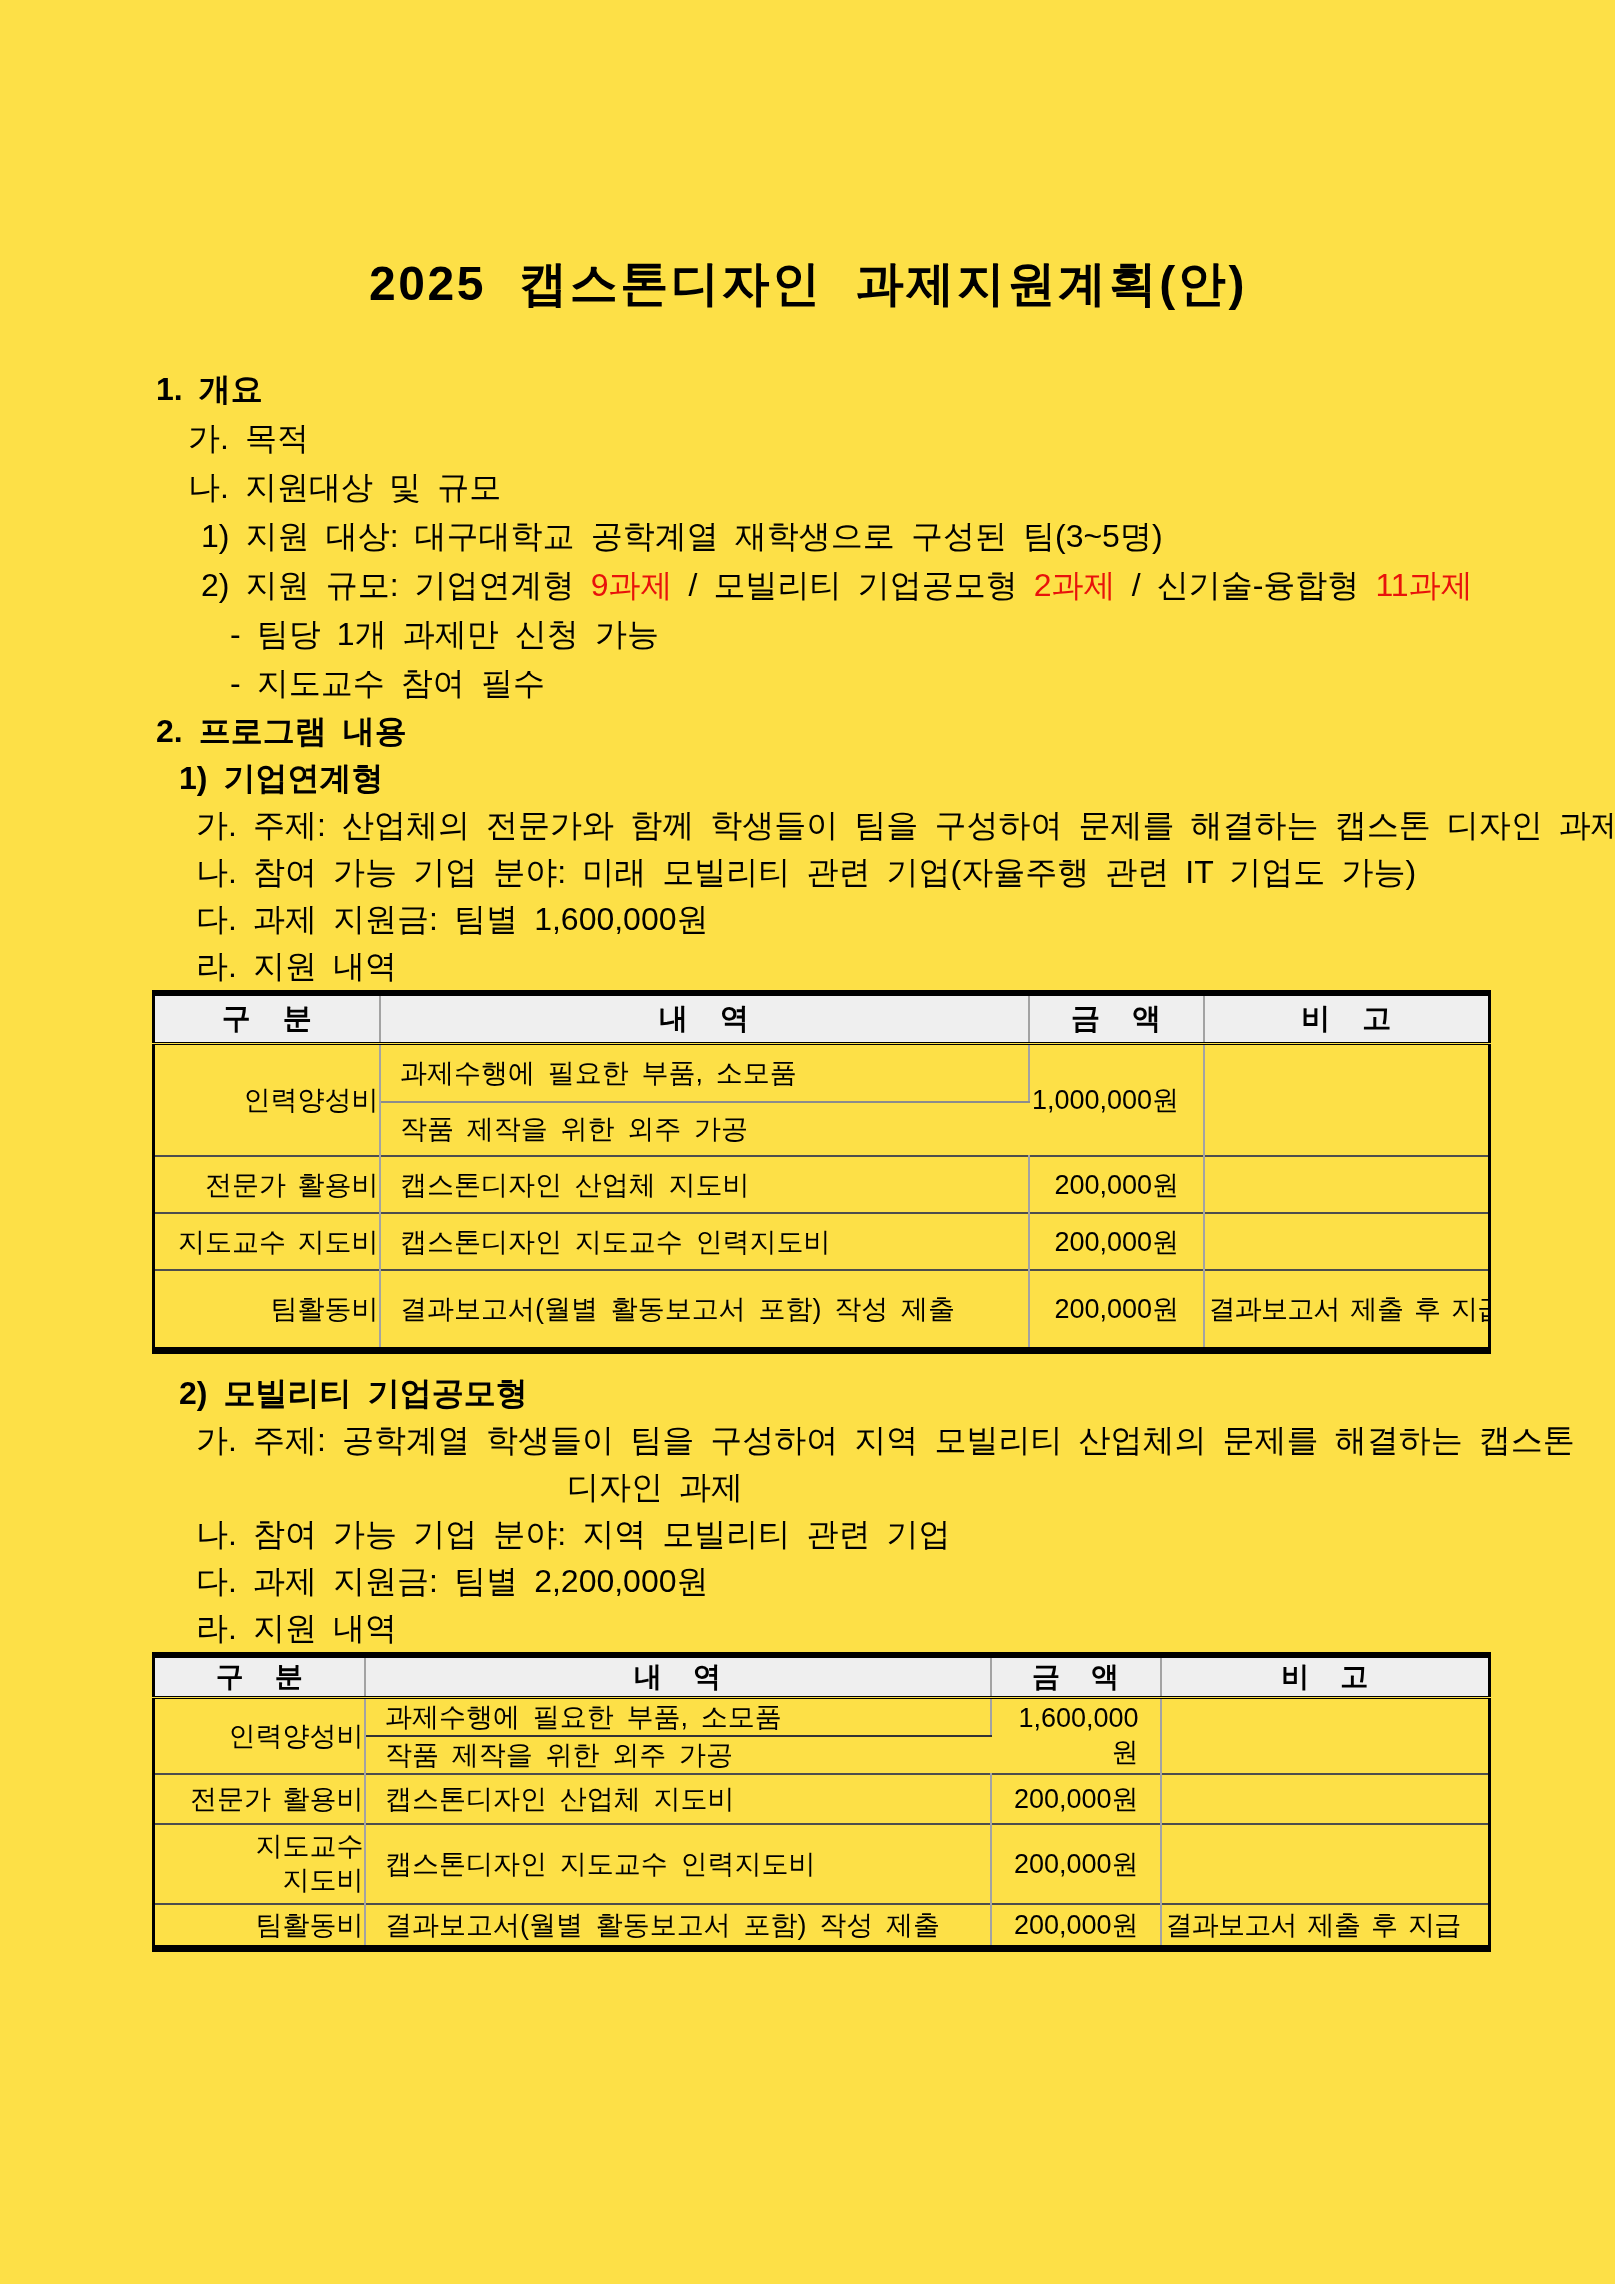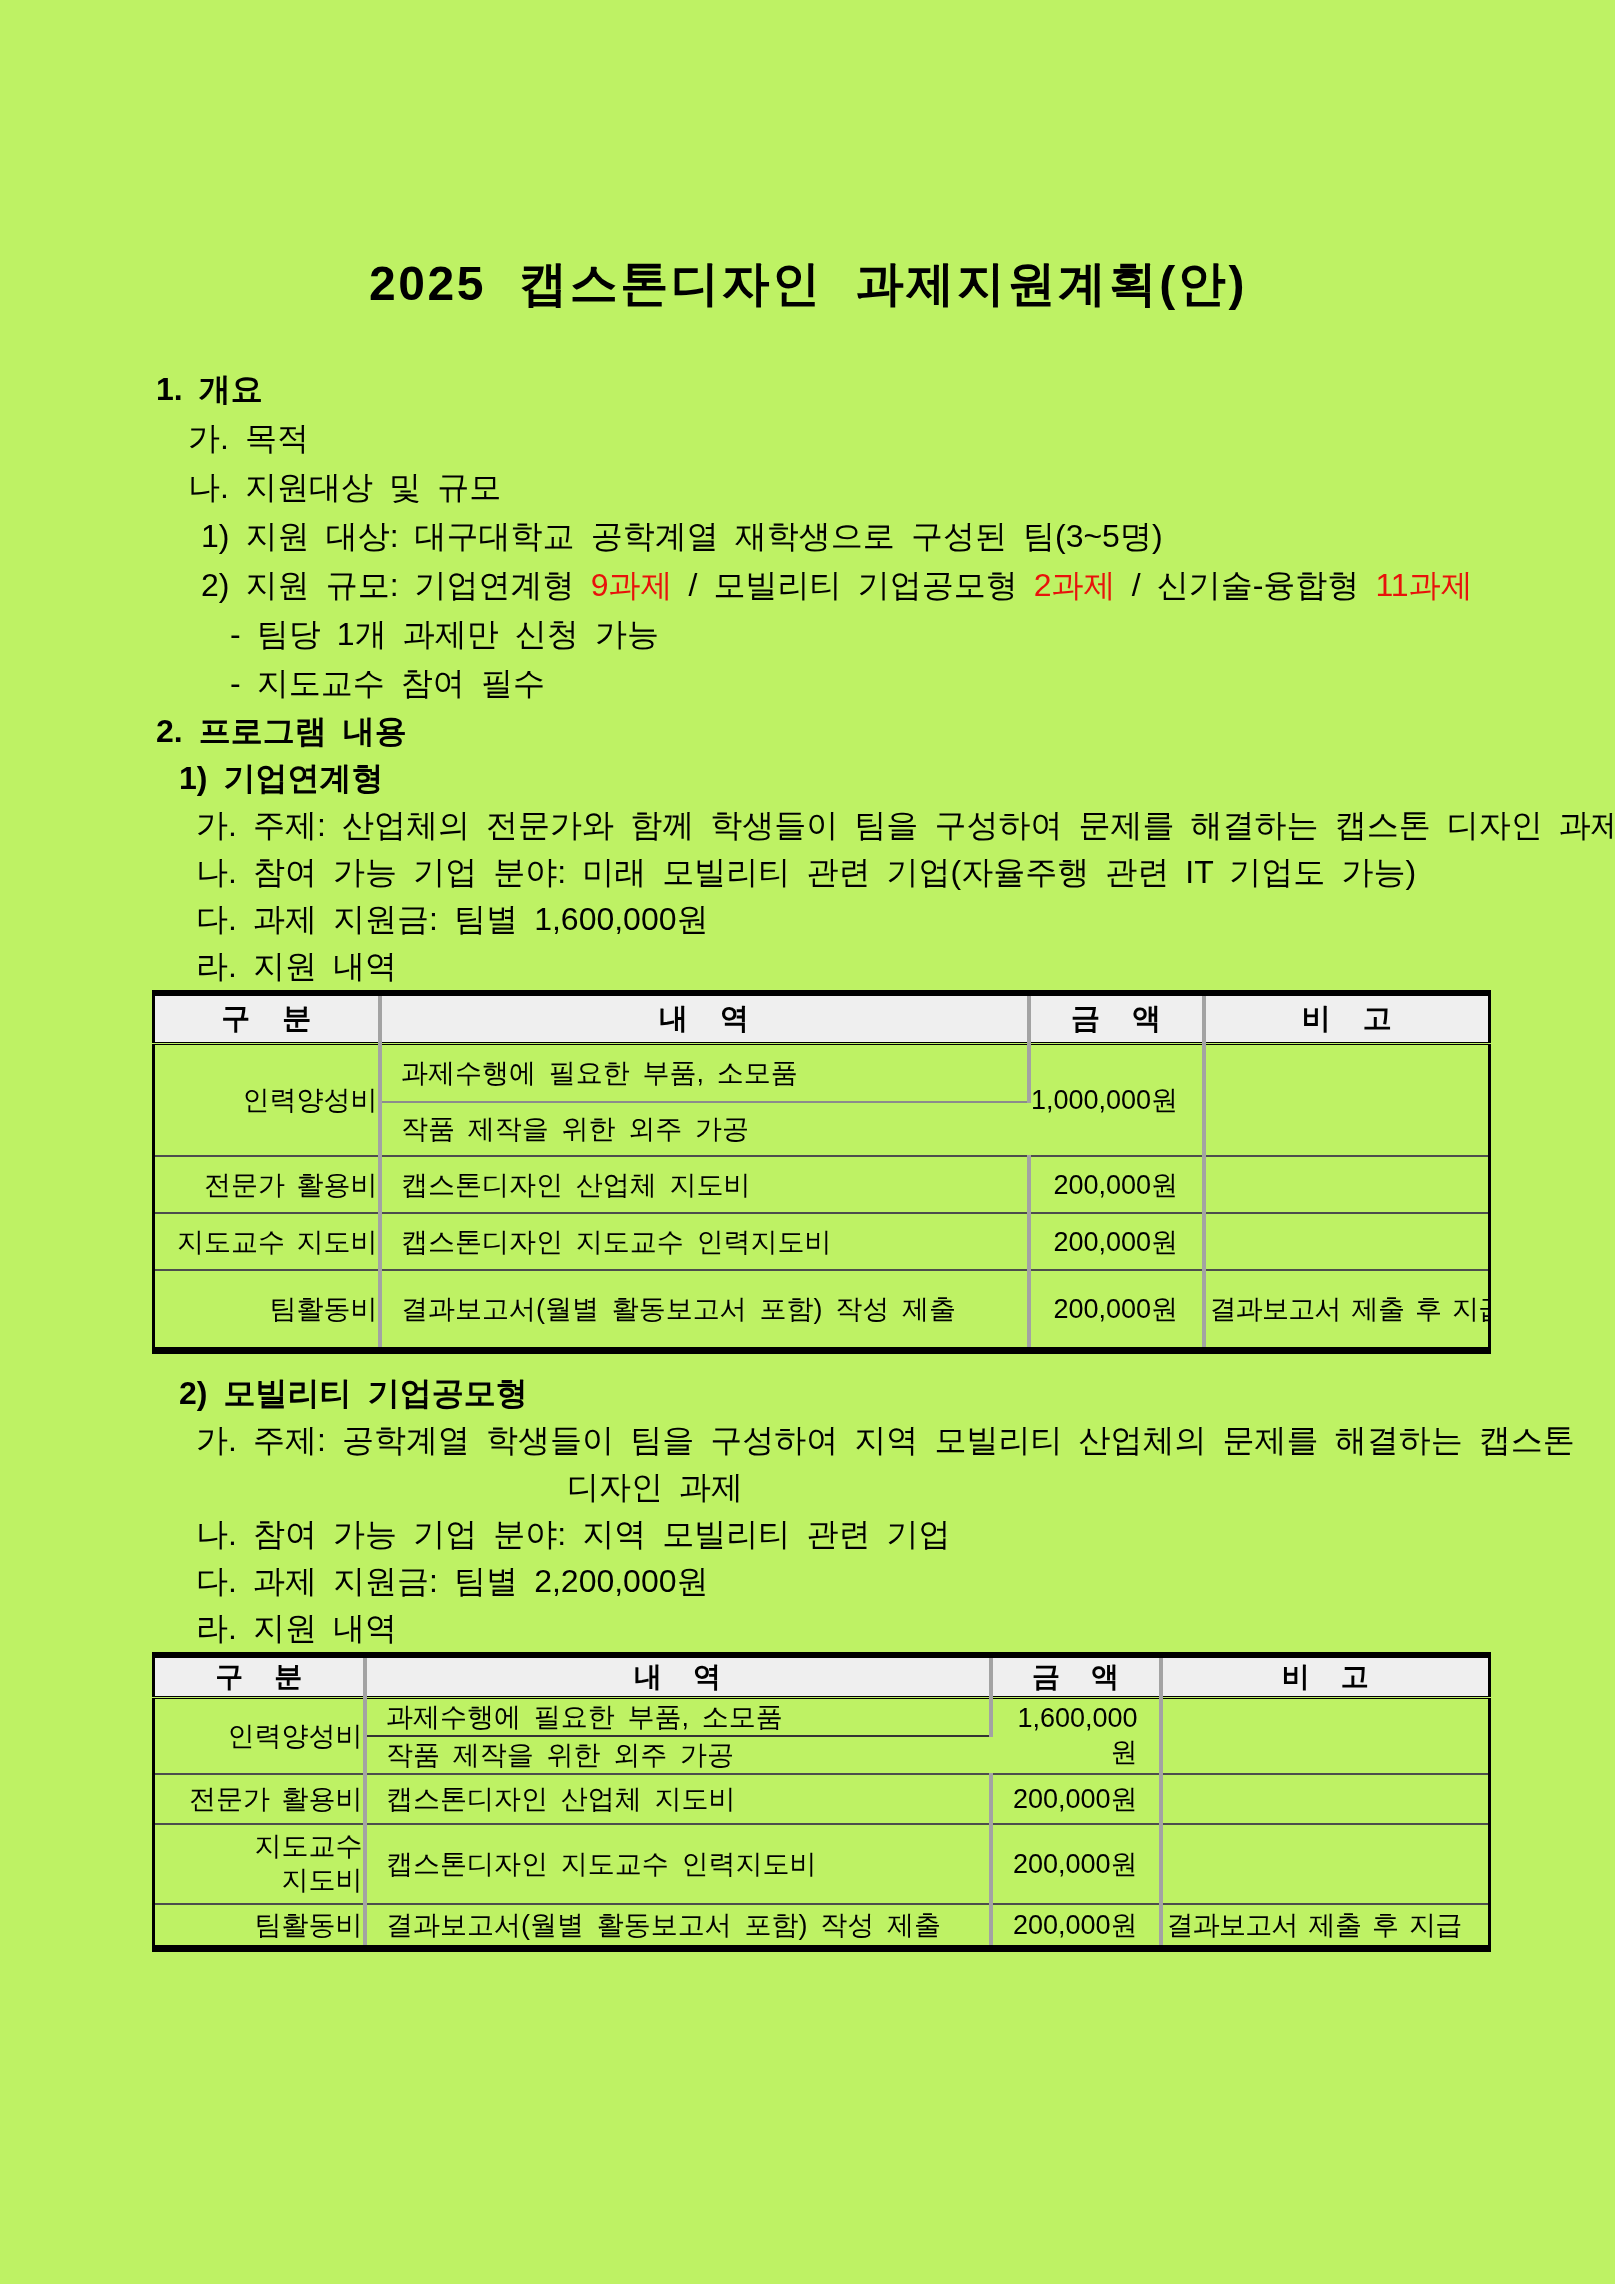--- a/index.html
+++ b/index.html
@@ -4,21 +4,21 @@
 <style>
   :root{
     --red:#e8120b;
     --hdr-bg:#efefef;
   }
   html,body{margin:0;padding:0;background:#ffffff;}
   .page{
     position:relative;
     width:1616px;
     height:2284px;
-    background:#bef264;
+    background:#fde047;
     color:#000;
     font-family:"Liberation Sans","DejaVu Sans",sans-serif;
     overflow:hidden;
   }
   .title{
     margin-top:251px;
     height:65px;
     line-height:65px;
     text-align:center;
     font-size:48px;
@@ -53,21 +53,21 @@
     border-collapse:collapse;
     table-layout:fixed;
     width:1336px;
     margin-left:152px;
     font-size:27px;
     border:3.9px solid #000;
     border-top-width:6.5px;
     border-bottom-width:7.8px;
   }
   .t th,.t td{
-    border-right:4px solid #a3a3a3;
+    border-right:2px solid #a3a3a3;
     vertical-align:middle;
     overflow:hidden;
     padding:0;
   }
   .t th:last-child,.t td:last-child{border-right:none;}
   .t th{
     background:var(--hdr-bg);
     font-weight:700;
     font-size:29px;
     text-align:center;

